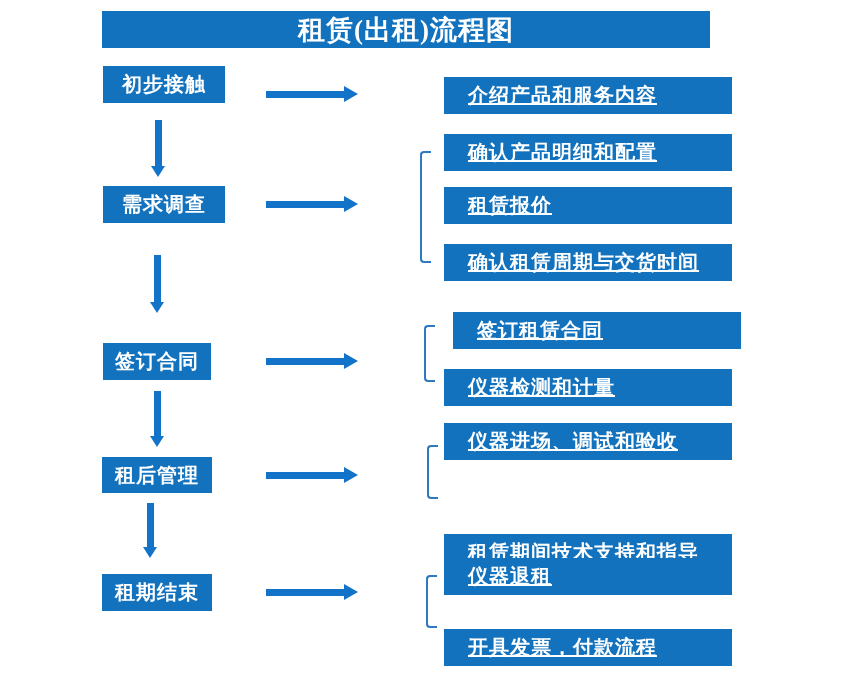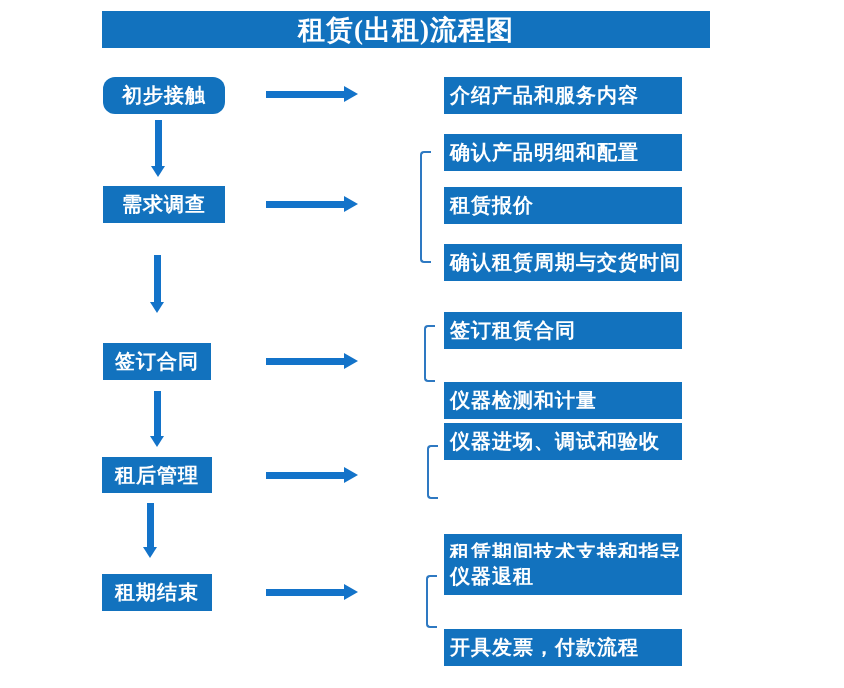--- a/index.html
+++ b/index.html
@@ -23,21 +23,21 @@
     color:var(--text-white);
     font-weight:bold;
     font-size:20px;
     letter-spacing:1px;
     display:flex;
     align-items:center;
     box-sizing:border-box;
     white-space:nowrap;
   }
   .stage{justify-content:center;}
-  .detail{left:444px;width:238px;height:37px;padding-left:6px;}
+  .detail{left:444px;width:288px;height:37px;padding-left:24px;text-decoration:underline;}
   .title-bar{
     position:absolute;left:102px;top:11px;width:608px;height:37px;
     background:var(--box-blue);color:var(--text-white);
     font-weight:bold;font-size:27px;letter-spacing:1px;
     display:flex;align-items:center;justify-content:center;
   }
   .harrow{position:absolute;height:17px;width:92px;}
   .harrow .shaft{position:absolute;left:0;right:13px;top:5px;height:7px;background:var(--arrow-blue);}
   .harrow .head{position:absolute;right:0;top:0;width:0;height:0;
     border-left:14px solid var(--arrow-blue);
@@ -53,21 +53,21 @@
     border-radius:4px 0 0 4px;background:transparent;
   }
 </style>
 </head>
 <body>
 
 <div id="canvas">
 
   <div class="title-bar">租赁(出租)流程图</div>
 
-  <div class="box stage" style="left:103px;top:77px;width:122px;height:37px;border-radius:12px;">
+  <div class="box stage" style="left:103px;top:66px;width:122px;height:37px;">
     <span>初步接触</span>
   </div>
   <div class="box stage" style="left:103px;top:186px;width:122px;height:37px;">
     <span>需求调查</span>
   </div>
   <div class="box stage" style="left:103px;top:343px;width:108px;height:37px;">
     <span>签订合同</span>
   </div>
   <div class="box stage" style="left:102px;top:574px;width:110px;height:37px;">
     <span>租期结束</span>
@@ -81,24 +81,24 @@
   </div>
   <div class="box detail" style="top:134px;">
     <span>确认产品明细和配置</span>
   </div>
   <div class="box detail" style="top:187px;">
     <span>租赁报价</span>
   </div>
   <div class="box detail" style="top:244px;">
     <span>确认租赁周期与交货时间</span>
   </div>
-  <div class="box detail" style="top:312px;">
+  <div class="box detail" style="top:312px;margin-left:9px;">
     <span>签订租赁合同</span>
   </div>
-  <div class="box detail" style="top:382px;">
+  <div class="box detail" style="top:369px;">
     <span>仪器检测和计量</span>
   </div>
   <div class="box detail" style="top:423px;">
     <span>仪器进场、调试和验收</span>
   </div>
   <div class="box detail" style="top:490px;margin-top:44px;">
     <span>租赁期间技术支持和指导</span>
   </div>
   <div class="box detail" style="top:558px;text-align:right;">
     <span>仪器退租</span>

